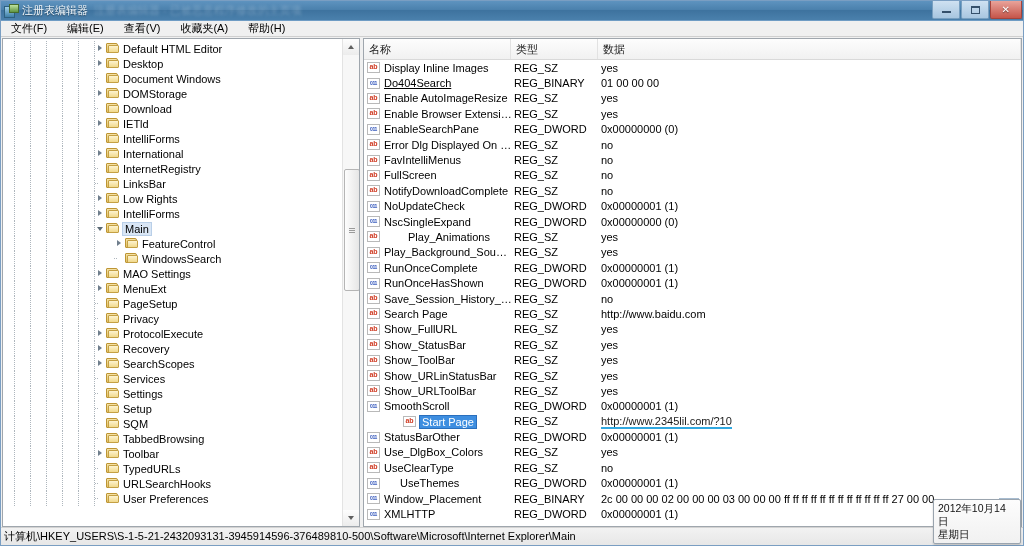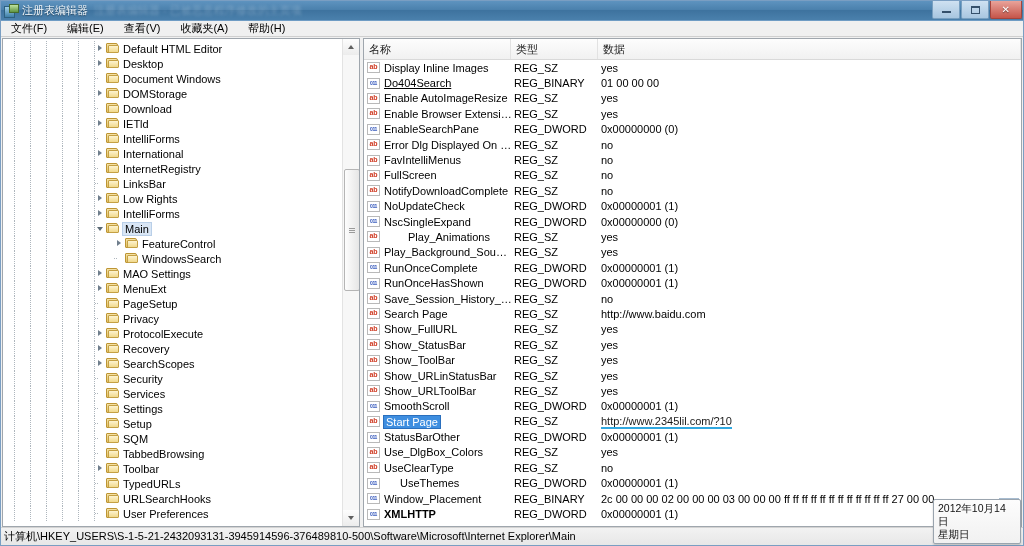--- a/index.html
+++ b/index.html
@@ -563,38 +563,20 @@
                 <i style="left: 75px;"></i>
                 <i style="left: 91px;"></i>
               </div>
               <span style="display: inline-block; flex: 0 0 auto; width: 92px; height: 15px;"></span>
               <span class="dash"></span>
               <span style="width: 6px; flex: 0 0 auto;"></span>
               <span class="folder">
                 <span class="back"></span>
                 <span class="front"></span>
               </span>
-              <span class="tlabel">Security</span>
-            </div>
-            <div class="tnode">
-              <div class="guides">
-                <i style="left: 11px;"></i>
-                <i style="left: 27px;"></i>
-                <i style="left: 43px;"></i>
-                <i style="left: 59px;"></i>
-                <i style="left: 75px;"></i>
-                <i style="left: 91px;"></i>
-              </div>
-              <span style="display: inline-block; flex: 0 0 auto; width: 92px; height: 15px;"></span>
-              <span class="dash"></span>
-              <span style="width: 6px; flex: 0 0 auto;"></span>
-              <span class="folder">
-                <span class="back"></span>
-                <span class="front"></span>
-              </span>
               <span class="tlabel">Services</span>
             </div>
             <div class="tnode">
               <div class="guides">
                 <i style="left: 11px;"></i>
                 <i style="left: 27px;"></i>
                 <i style="left: 43px;"></i>
                 <i style="left: 59px;"></i>
                 <i style="left: 75px;"></i>
                 <i style="left: 91px;"></i>
@@ -958,21 +940,21 @@
             </div>
             <div class="lrow" style="position: relative;">
               <span class="lic bin"></span>
               <span class="c-name" style="width: 129px;">SmoothScroll</span>
               <span style="flex: 1 1 auto; min-width: 0px;"></span>
               <span style="position: absolute; left: 150px; display: flex;">
                 <span class="c-type" style="width: 87px;">REG_DWORD</span>
                 <span class="c-data">0x00000001 (1)</span>
               </span>
             </div>
-            <div class="lrow sel" style="position: relative;">
+            <div class="lrow sel" style="position: relative; padding-left: 36px;">
               <span class="lic"></span>
               <span class="c-name" style="width: auto; margin-right: 0px;">Start Page</span>
               <span style="flex: 1 1 auto; min-width: 0px;"></span>
               <span style="position: absolute; left: 150px; display: flex;">
                 <span class="c-type" style="width: 87px;">REG_SZ</span>
                 <span class="c-data underline-url">http://www.2345lil.com/?10</span>
               </span>
             </div>
             <div class="lrow" style="position: relative;">
               <span class="lic bin"></span>
@@ -1014,21 +996,21 @@
               <span class="lic bin"></span>
               <span class="c-name" style="width: 129px;">Window_Placement</span>
               <span style="flex: 1 1 auto; min-width: 0px;"></span>
               <span style="position: absolute; left: 150px; display: flex;">
                 <span class="c-type" style="width: 87px;">REG_BINARY</span>
                 <span class="c-data">2c 00 00 00 02 00 00 00 03 00 00 00 ff ff ff ff ff ff ff ff ff ff ff ff 27 00 00 ...</span>
               </span>
             </div>
             <div class="lrow" style="position: relative;">
               <span class="lic bin"></span>
-              <span class="c-name" style="width: 129px; font-weight: bold;">XMLHTTP</span>
+              <span class="c-name" style="width: 129px;">XMLHTTP</span>
               <span style="flex: 1 1 auto; min-width: 0px;"></span>
               <span style="position: absolute; left: 150px; display: flex;">
                 <span class="c-type" style="width: 87px;">REG_DWORD</span>
                 <span class="c-data">0x00000001 (1)</span>
               </span>
             </div>
           </div>
       </div>
     </div>
   </div>

